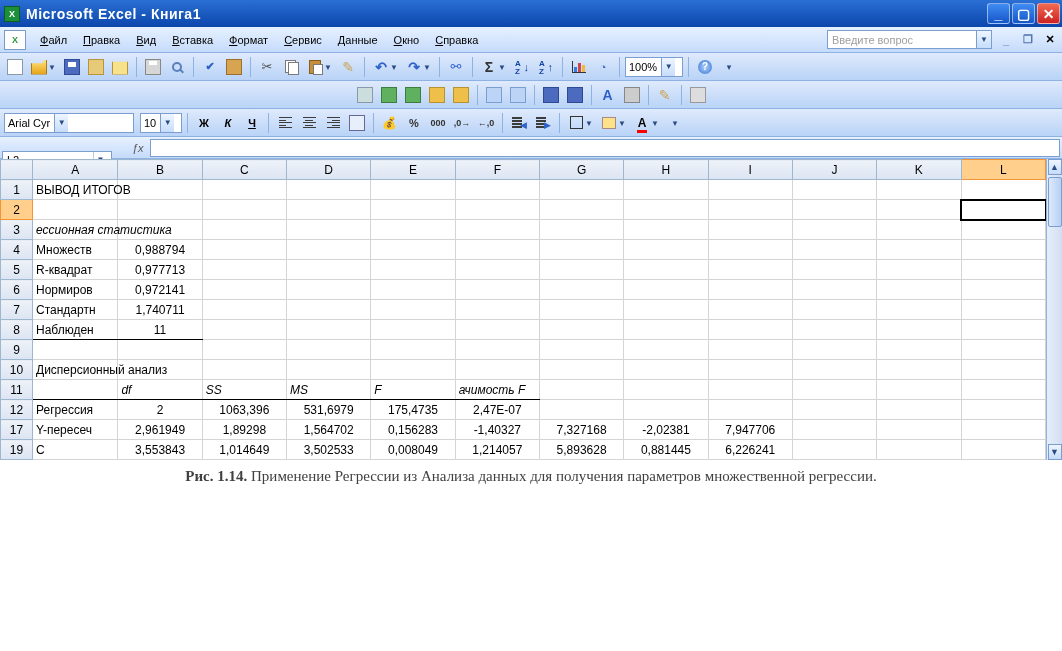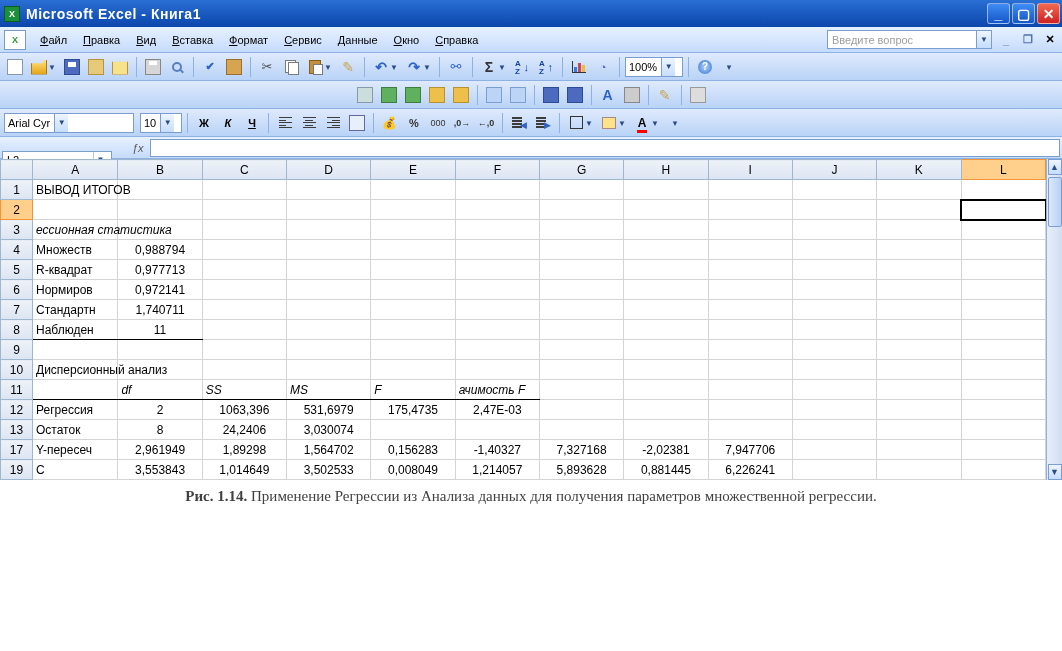--- a/index.html
+++ b/index.html
@@ -175,21 +175,21 @@
   .al-r span:nth-child(2),.al-r span:nth-child(4){width:60%;margin-left:auto}
   .ic-border{width:13px;height:13px;border:1px solid #333;}
   .ic-fill{width:14px;height:12px;background:#fce38a;border:1px solid #a88;}
   .ic-fontcolor{position:relative;font-weight:bold;font-size:12px;color:#000;}
   .ic-fontcolor::after{content:"";position:absolute;left:-1px;right:-1px;bottom:-3px;height:3px;background:#ff0000;}
   .ic-indent{width:14px;height:12px;position:relative;}
   .ic-indent::before{content:"";position:absolute;width:10px;height:2px;background:#3c3c3c;top:0;left:0;box-shadow:0 3px 0 #3c3c3c,0 6px 0 #3c3c3c,0 9px 0 #3c3c3c;}
   .ic-indent .arr{position:absolute;right:-1px;top:3px;font-size:9px;color:#2e62c9;}
   .ic-money{color:#555;font-size:12px;}
   .ic-pct{font-size:11px;font-weight:bold;color:#333}
-  .ic-000{font-size:9px;font-weight:normal;color:#333}
+  .ic-000{font-size:9px;font-weight:bold;color:#333}
   .ic-dec{font-size:9px;font-weight:bold;color:#333;position:relative;}
 
   
   .formulabar {
     display:flex;align-items:center;
     background:linear-gradient(to bottom,#e7f1ff 0%,#c5dbfb 100%);
     height:22px;
     border-bottom:1px solid #8db2e3;
     padding: 0 2px;
   }
@@ -758,36 +758,21 @@
           <td></td>
           <td></td>
         </tr>
         <tr>
           <td class="rowhdr">12</td>
           <td>Регрессия</td>
           <td class="num">2</td>
           <td class="num">1063,396</td>
           <td class="num">531,6979</td>
           <td class="num">175,4735</td>
-          <td class="num">2,47E-03</td>
-          <td></td>
-          <td></td>
-          <td></td>
-          <td></td>
-          <td></td>
-          <td></td>
-        </tr>
-        <tr>
-          <td class="rowhdr">13</td>
-          <td>Остаток</td>
-          <td class="num">8</td>
-          <td class="num">24,2406</td>
-          <td class="num">3,030074</td>
-          <td></td>
-          <td></td>
+          <td class="num">2,47E-07</td>
           <td></td>
           <td></td>
           <td></td>
           <td></td>
           <td></td>
           <td></td>
         </tr>
         <tr>
           <td class="rowhdr">17</td>
           <td>Y-пересеч</td>

